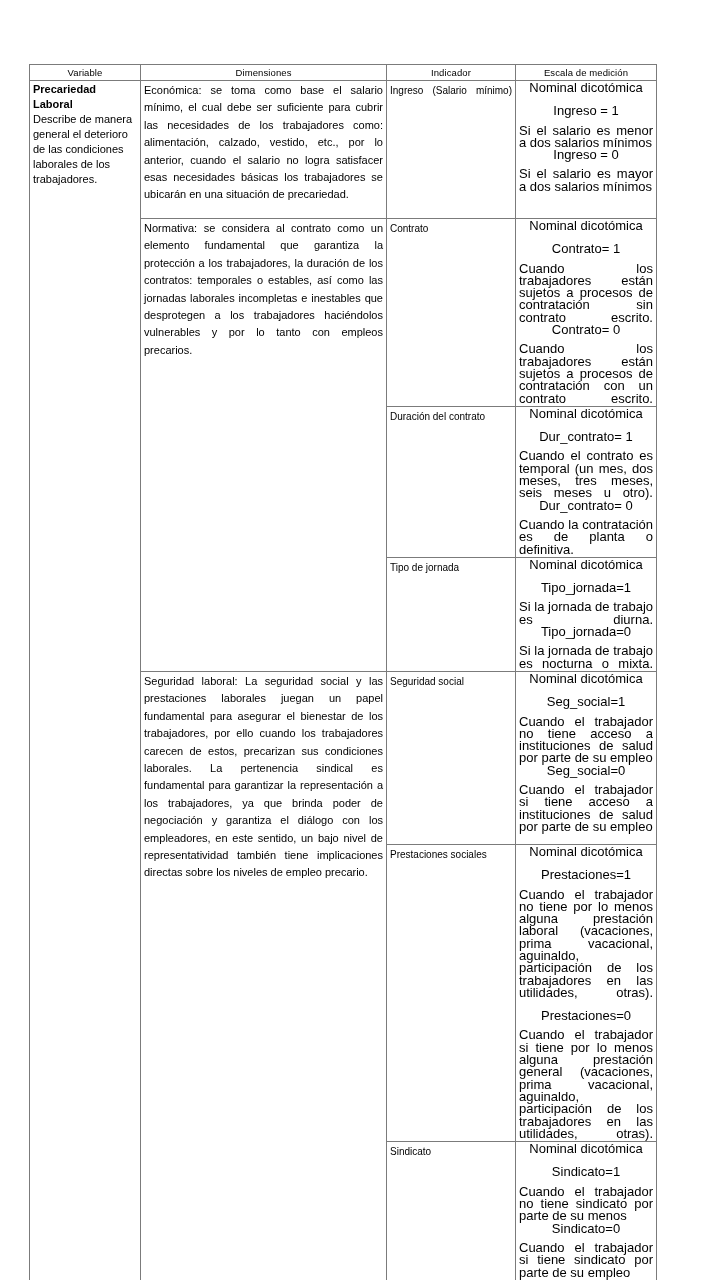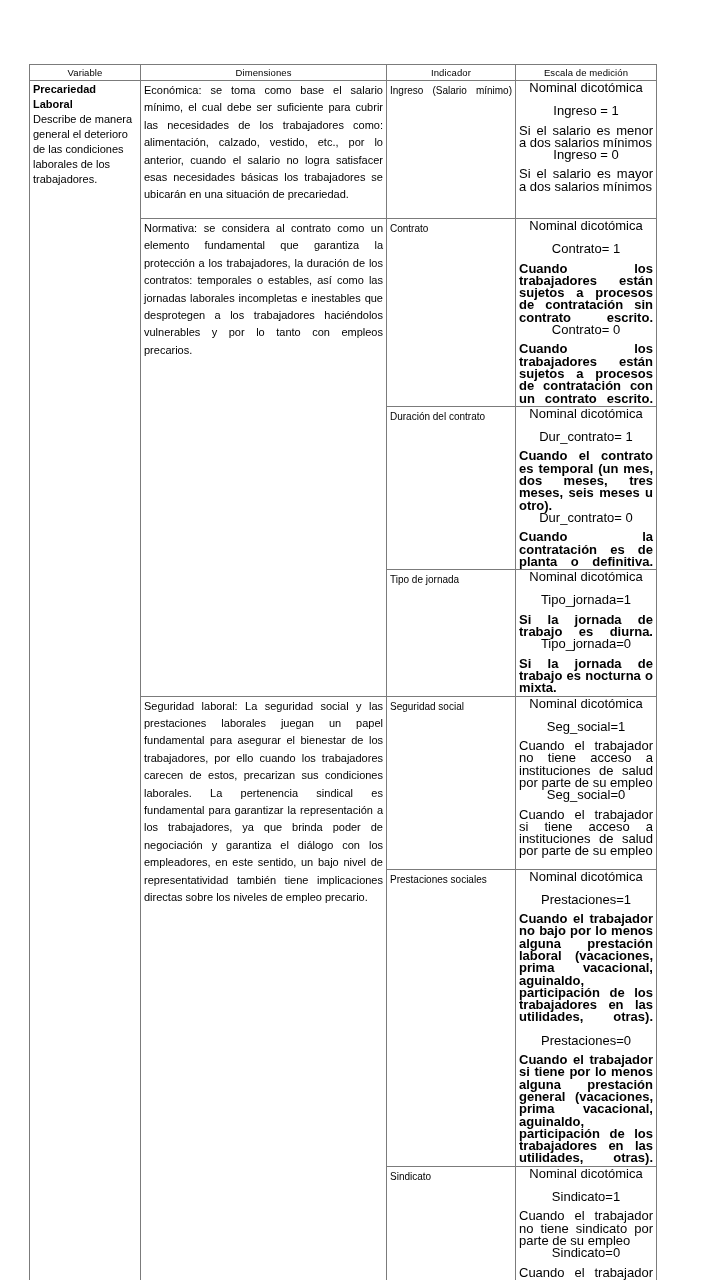--- a/index.html
+++ b/index.html
@@ -116,21 +116,20 @@
     text-align-last: center;
   }
   .cell-escala .desc-line {
     display: block;
     text-align: justify;
     text-align-last: left;
     margin-top: 7px;
   }
   .cell-escala .desc-line.full {
     text-align-last: justify;
-    font-weight: bold;
   }
   .cell-escala .gap {
     display: block;
     height: 11px;
   }
 </style>
 </head>
 <body>
 
 <div class="page">
@@ -217,33 +216,33 @@
           <span class="code-line">Seg_social=0</span>
           <span class="desc-line">Cuando el trabajador si tiene acceso a instituciones de salud por parte de su empleo</span>
         </td>
       </tr>
 
       <tr>
         <td class="cell-indicador" style="height:285px;">Prestaciones sociales</td>
         <td class="cell-escala">
           <span class="scale-type">Nominal dicotómica</span>
           <span class="code-line">Prestaciones=1</span>
-          <span class="desc-line full">Cuando el trabajador no bajo por lo menos alguna prestación laboral (vacaciones, prima vacacional, aguinaldo, participación de los trabajadores en las utilidades, otras).</span>
+          <span class="desc-line full">Cuando el trabajador no tiene por lo menos alguna prestación laboral (vacaciones, prima vacacional, aguinaldo, participación de los trabajadores en las utilidades, otras).</span>
           <span class="gap"></span>
           <span class="code-line">Prestaciones=0</span>
           <span class="desc-line full">Cuando el trabajador si tiene por lo menos alguna prestación general (vacaciones, prima vacacional, aguinaldo, participación de los trabajadores en las utilidades, otras).</span>
         </td>
       </tr>
 
       <tr>
         <td class="cell-indicador" style="height:145px;">Sindicato</td>
         <td class="cell-escala">
           <span class="scale-type">Nominal dicotómica</span>
           <span class="code-line">Sindicato=1</span>
-          <span class="desc-line">Cuando el trabajador no tiene sindicato por parte de su empleo</span>
+          <span class="desc-line">Cuando el trabajador no tiene sindicato por parte de su menos</span>
           <span class="code-line">Sindicato=0</span>
           <span class="desc-line">Cuando el trabajador si tiene sindicato por parte de su empleo</span>
         </td>
       </tr>
 
     </tbody>
   </table>
 </div>
 
 </body></html>

